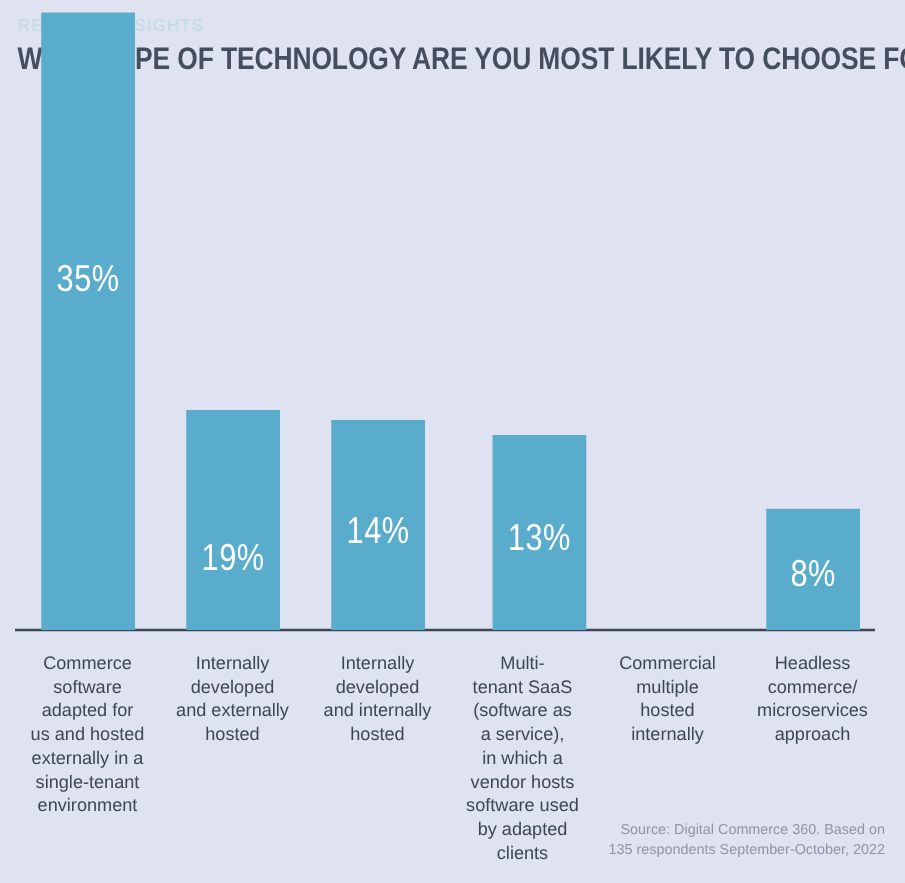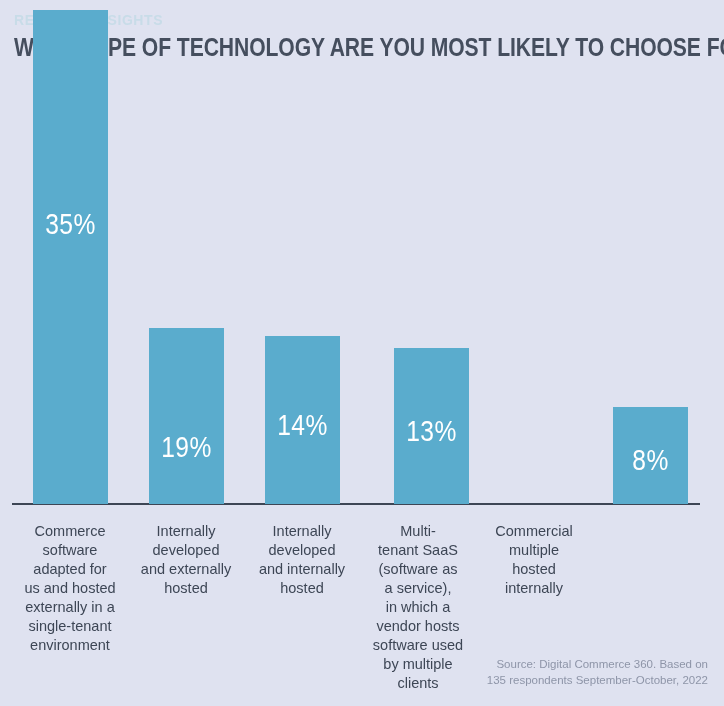--- a/index.html
+++ b/index.html
@@ -181,23 +181,27 @@
 developed
 and internally
 hosted</div>
     <div class="cat-label" style="left:360px;">Multi-
 tenant SaaS
 (software as
 a service),
 in which a
 vendor hosts
 software used
-by multiple
+by adapted
 clients</div>
     <div class="cat-label" style="left:476px;">Commercial
 multiple
 hosted
 internally</div>
+    <div class="cat-label" style="left:592px;">Headless
+commerce/
+microservices
+approach</div>
 
     <div class="source">Source: Digital Commerce 360. Based on
 135 respondents September-October, 2022</div>
   </div>
 </div>
 
 </body></html>

